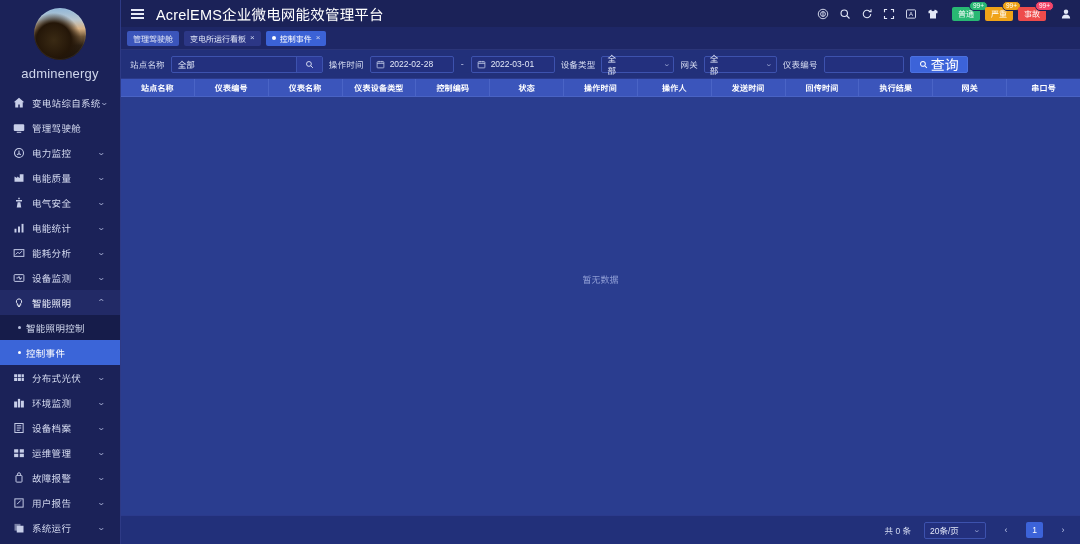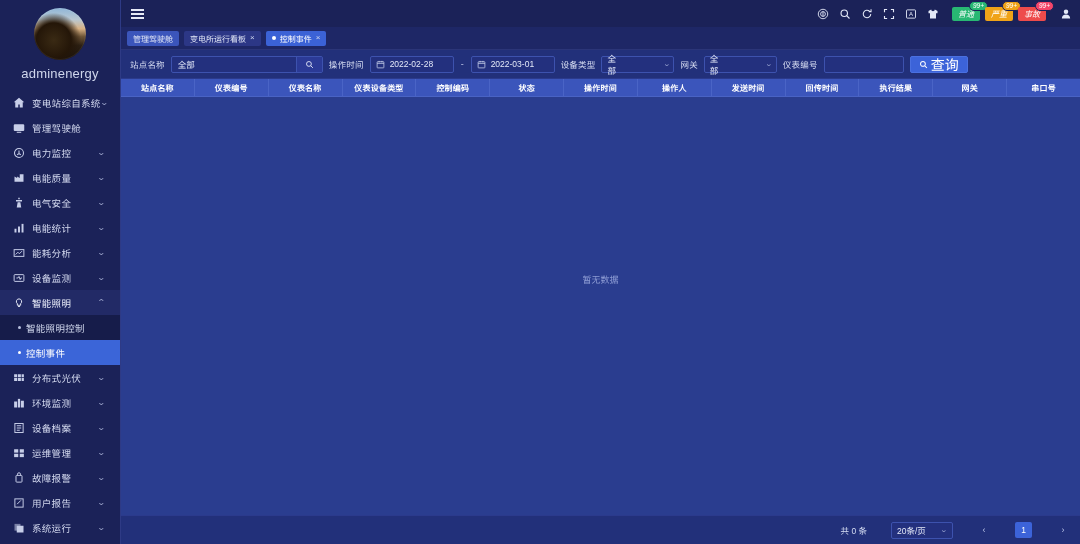--- a/index.html
+++ b/index.html
@@ -102,21 +102,21 @@
   .header-icons { display: flex; align-items: center; gap: 9px; }
   .hicon {
     width: 13px; height: 13px; color: #e3e8f7; cursor: pointer;
     display: flex; align-items: center; justify-content: center;
   }
   .hicon svg { display: block; }
   .alarm-group { display: flex; align-items: center; gap: 5px; margin-left: 4px; }
   .alarm-pill {
     position: relative; height: 14px; padding: 0 6px; border-radius: 2px;
     display: flex; align-items: center; justify-content: center;
-    font-size: 8px; color: #ffffff; cursor: pointer; white-space: nowrap; font-style: italic;
+    font-size: 8px; color: #ffffff; cursor: pointer; white-space: nowrap;
   }
   .alarm-pill .badge {
     position: absolute; top: -6px; right: -8px;
     background: #f5456a; color: #fff; font-size: 6.5px;
     border-radius: 7px; padding: 1px 3px; line-height: 1;
     border: 1px solid #1b2258;
   }
   .alarm-pill.normal { background: #28b873; }
   .alarm-pill.severe { background: #f0a318; }
   .alarm-pill.accident { background: #ee4b4b; }
@@ -200,21 +200,21 @@
   .tbody { position: relative; height: calc(100% - 18px); background: #2a3d8f; }
   .empty {
     position: absolute; left: 0; right: 0; top: 42%;
     text-align: center; font-size: 9px; color: #8e9cd4;
   }
 
   
   .footer {
     height: 29px; flex: 0 0 29px; background: #22307a;
     display: flex; align-items: center; justify-content: flex-end;
-    padding: 0 10px; gap: 24px; border-top: 1px solid #2b3a8c;
+    padding: 0 10px; gap: 13px; border-top: 1px solid #2b3a8c;
   }
   .total { font-size: 8.5px; color: #d5dcf2; }
   .pgsize {
     height: 17px; width: 62px; border: 1px solid #3d52ae; border-radius: 2px;
     background: #23307e; display: flex; align-items: center;
     justify-content: space-between; padding: 0 5px; font-size: 8.5px;
     color: #e3e8f8; cursor: pointer;
   }
   .pgsize .caret { font-size: 7px; color: #9aa5d2; transform: scaleX(1.3); }
   .pgbtn {
@@ -435,20 +435,21 @@
   </aside>
 
   <section class="main">
 
     <div class="header">
       <div class="hamburger">
         <span></span>
           <span></span>
           <span></span>
       </div>
+      <div class="app-title">AcrelEMS企业微电网能效管理平台</div>
       <div class="header-spacer"></div>
 
       <div class="header-icons">
         <span class="hicon">
           <svg viewBox="0 0 16 16" width="12" height="12" fill="none" stroke="currentColor" stroke-width="1.2">
               <circle cx="8" cy="8" r="6.3"></circle>
               <circle cx="8" cy="8" r="3.2"></circle>
               <path d="M8 4.8v6.4"></path>
             </svg>
         </span>

